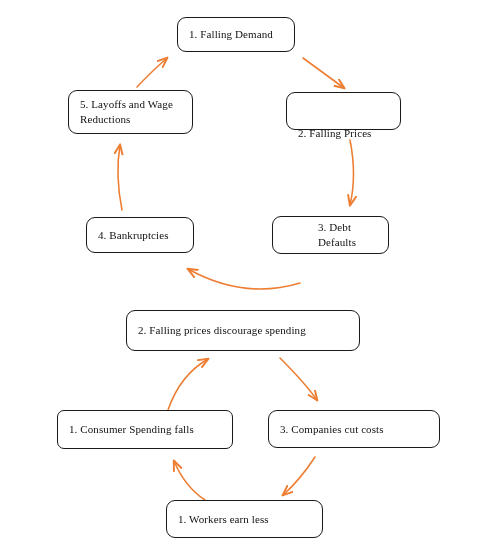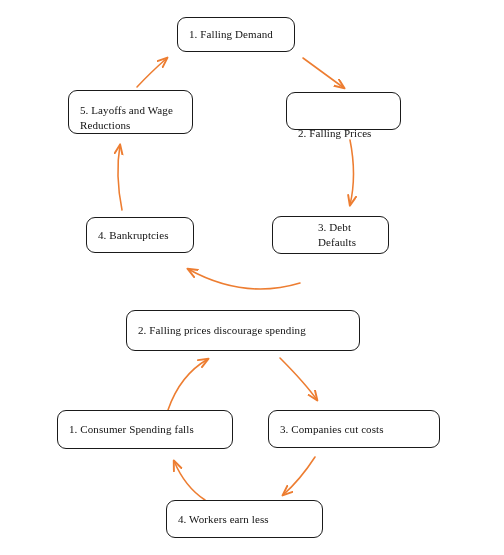--- a/index.html
+++ b/index.html
@@ -91,34 +91,34 @@
   </div>
 
   <div class="node" id="u-node-3" style="border-color: rgb(26, 26, 26);">
     <span class="label" style="color: rgb(17, 17, 17);">3. Debt Defaults</span>
   </div>
 
   <div class="node" id="u-node-4" style="border-color: rgb(26, 26, 26);">
     <span class="label" style="color: rgb(17, 17, 17);">4. Bankruptcies</span>
   </div>
 
-  <div class="node" id="u-node-5" style="border-color: rgb(26, 26, 26); align-items: flex-end;">
+  <div class="node" id="u-node-5" style="border-color: rgb(26, 26, 26);">
     <span class="label" style="color: rgb(17, 17, 17);">5. Layoffs and Wage
 Reductions</span>
   </div>
 
   <div class="node" id="l-node-2" style="border-color: rgb(26, 26, 26); text-align: right;">
     <span class="label" style="color: rgb(17, 17, 17);">2. Falling  prices discourage spending</span>
   </div>
 
-  <div class="node" id="l-node-1" style="border-color: rgb(26, 26, 26);">
+  <div class="node" id="l-node-1" style="border-color: rgb(26, 26, 26); border-radius: 7px;">
     <span class="label" style="color: rgb(17, 17, 17);">1. Consumer Spending falls</span>
   </div>
 
   <div class="node" id="l-node-3" style="border-color: rgb(26, 26, 26);">
     <span class="label" style="color: rgb(17, 17, 17);">3. Companies cut costs</span>
   </div>
 
   <div class="node" id="l-node-4" style="border-color: rgb(26, 26, 26);">
-    <span class="label" style="color: rgb(17, 17, 17);">4. Workers  earn less</span>
+    <span class="label" style="color: rgb(17, 17, 17);">1. Workers  earn less</span>
   </div>
 
 </div>
 
 </body></html>

